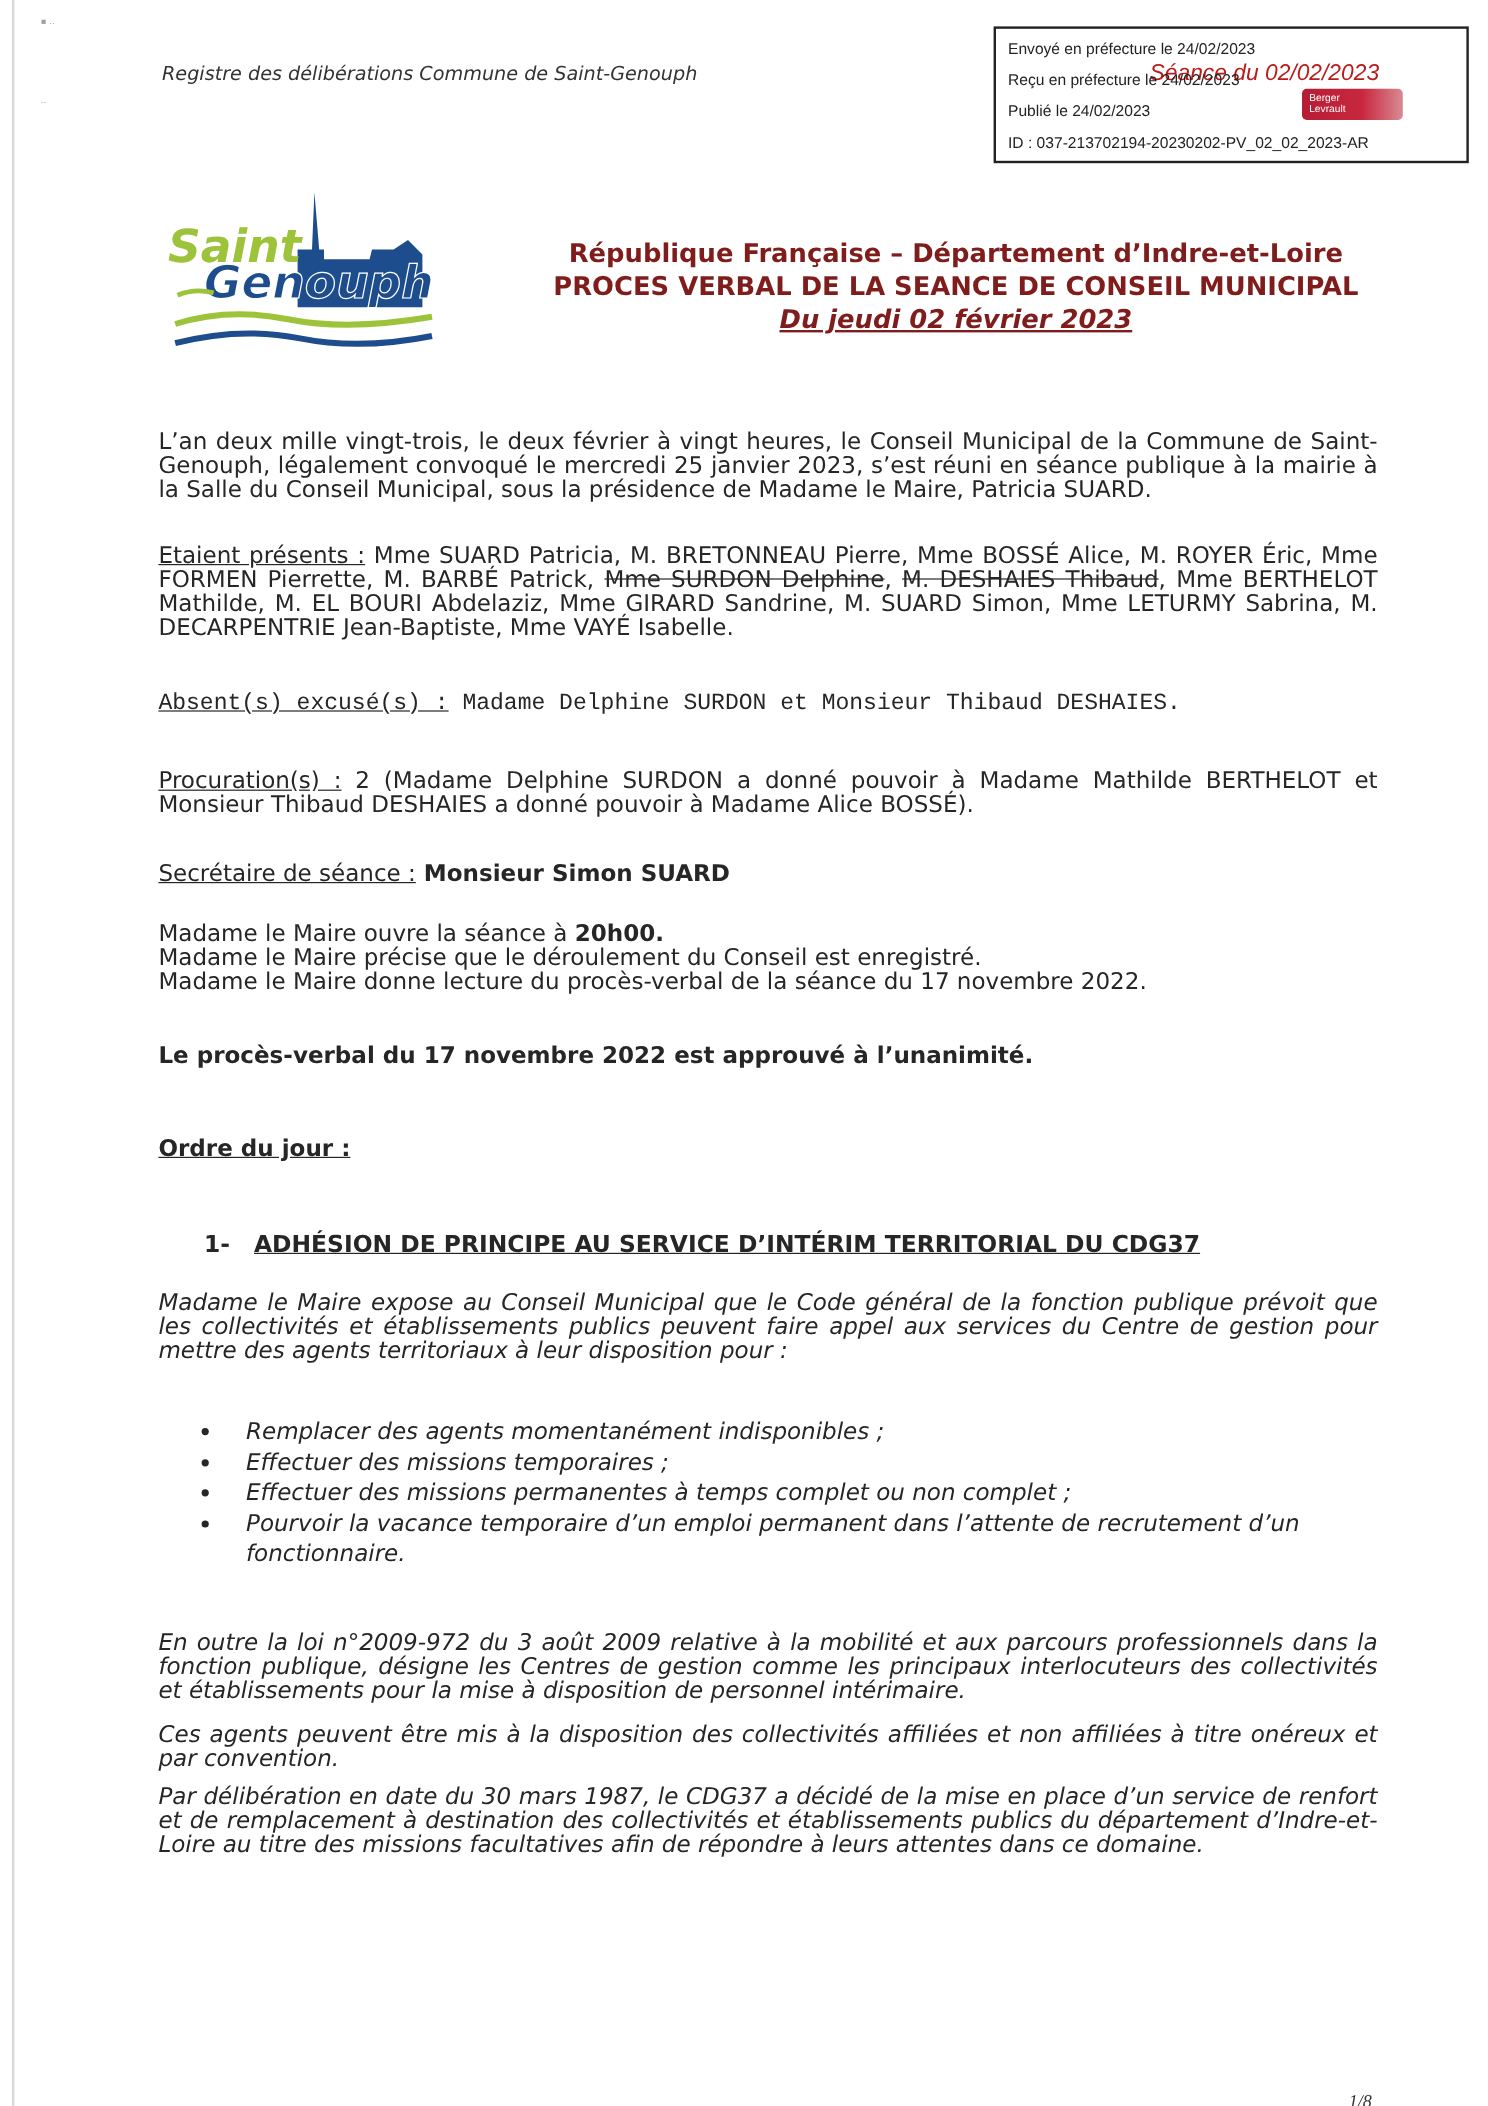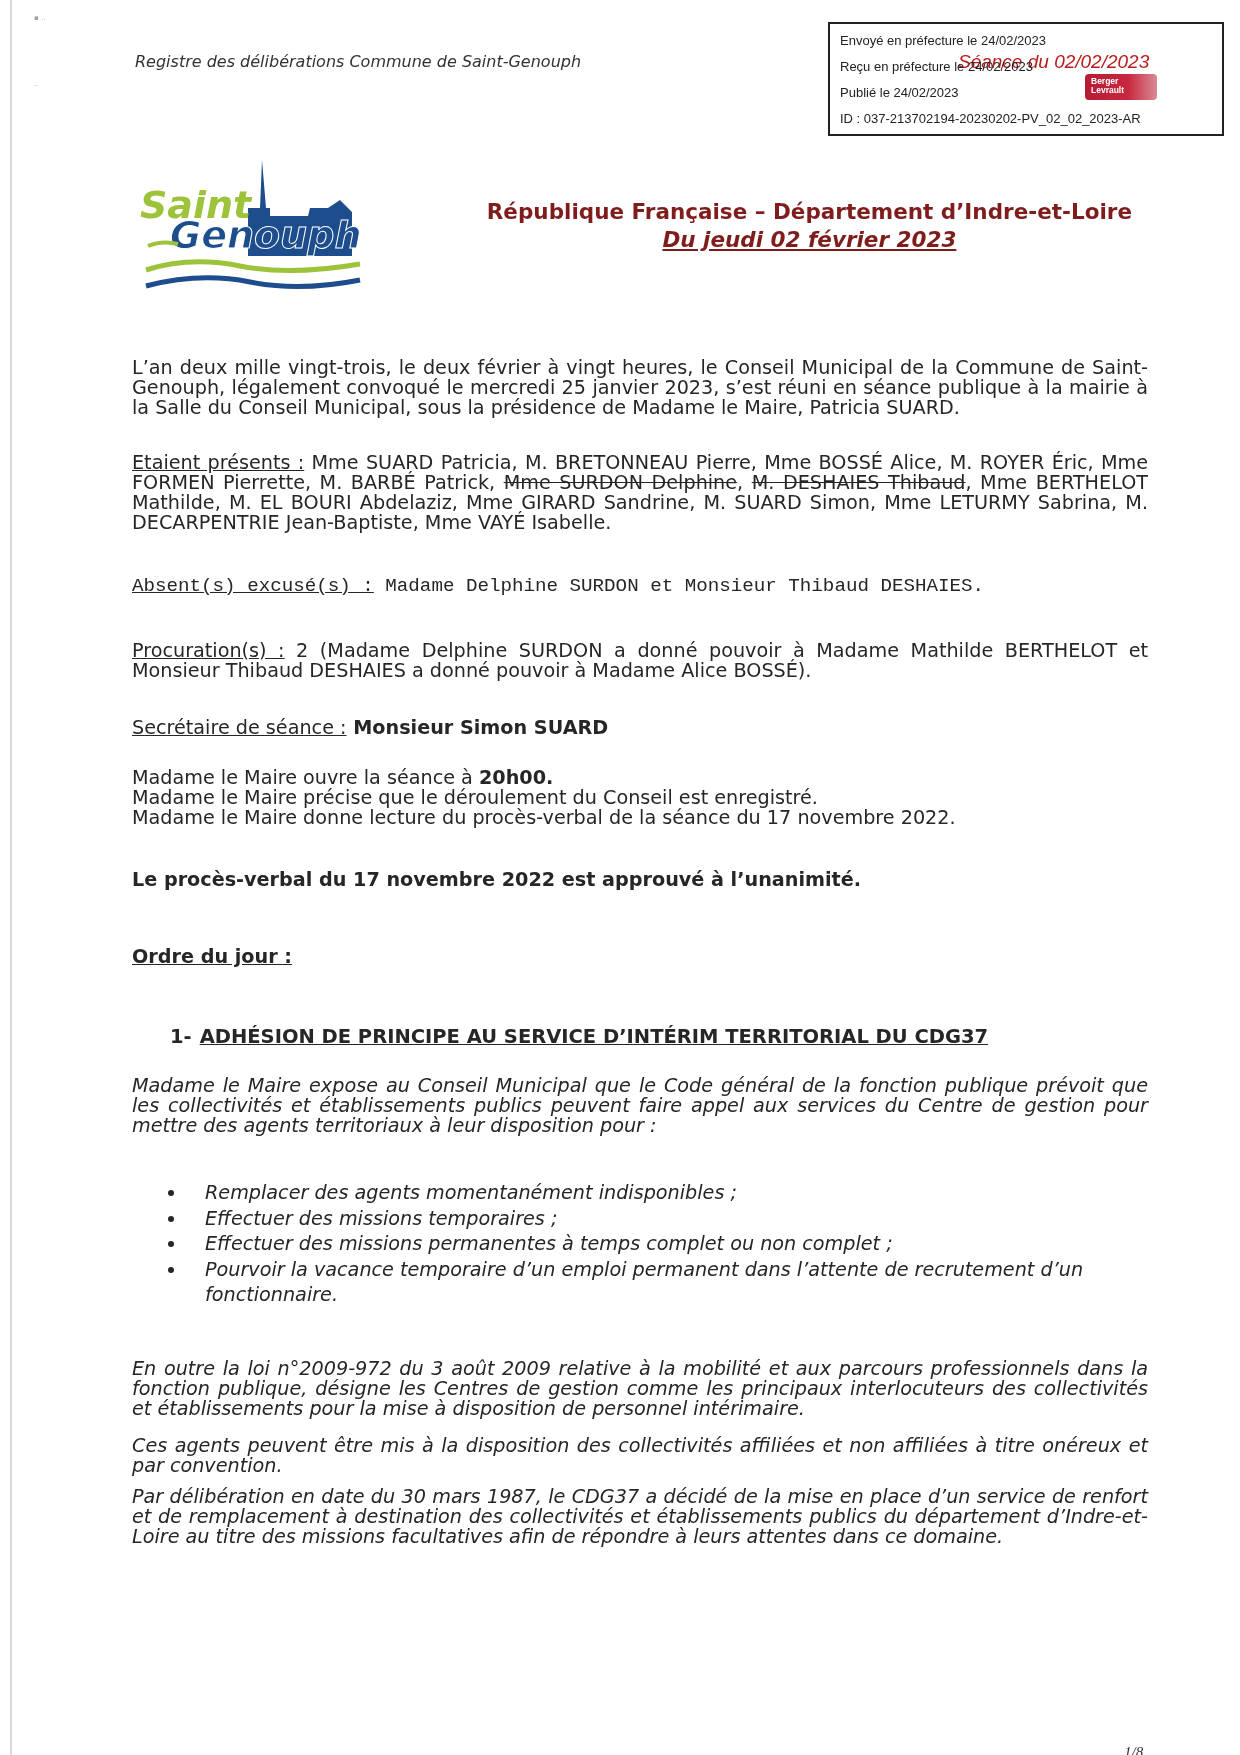--- a/index.html
+++ b/index.html
@@ -6,34 +6,34 @@
   body { width: 1240px; height: 1755px; position: relative; overflow: hidden; color: #262626;
          font-family: "DejaVu Sans", sans-serif; }
   .edge-line { position: absolute; left: 10px; top: 0; width: 2px; height: 1755px; background: #d9d9d9; }
   .scan-mark { position: absolute; left: 34px; font-size: 7px; color: #a0a0a0; }
   .header-note { position: absolute; left: 135px; top: 52px; font-style: italic; font-size: 16px; color: #333; }
   .stamp { position: absolute; left: 828px; top: 22px; width: 396px; height: 114px; border: 2px solid #222;
            font-family: "Liberation Sans", sans-serif; font-size: 13px; color: #222; box-sizing: border-box; }
   .stamp .line { position: absolute; left: 10px; white-space: nowrap; }
   .stamp .watermark { position: absolute; left: 128px; top: 27px; font-style: italic; font-size: 19px; color: #b91c1c; white-space: nowrap; z-index: 0; }
   .stamp .line { z-index: 1; }
-  .stamp .badge { position: absolute; left: 255px; top: 50px; width: 72px; height: 26px; border-radius: 4px;
+  .stamp .badge { position: absolute; left: 255px; top: 50px; width: 84px; height: 26px; border-radius: 4px;
                   background: linear-gradient(90deg, #b51d35 0%, #c8283f 60%, #d98a94 100%); color: #fff;
-                  font-size: 8.5px; line-height: 9px; padding: 3px 0 0 6px; box-sizing: border-box; font-weight: bold; }
+                  font-size: 8.5px; line-height: 9px; padding: 3px 0 0 6px; box-sizing: border-box; }
   .logo { position: absolute; left: 140px; top: 160px; width: 228px; height: 132px; }
   .title-block { position: absolute; right: 108px; top: 198px; text-align: center; font-weight: bold; color: #7f1d1d; }
   .title-block div { font-size: 21.5px; line-height: 27.5px; white-space: nowrap; }
   .title-block .date { font-style: italic; text-decoration: underline; }
   .text { position: absolute; left: 132px; width: 1016px; font-size: 19.2px; line-height: 20px; text-align: justify; }
   .text.it { font-style: italic; }
   .u { text-decoration: underline; }
   .s { text-decoration: line-through; }
   .b { font-weight: bold; text-align: center; }
   .heading { position: absolute; left: 170px; font-size: 19.5px; font-weight: bold; white-space: nowrap; }
-  .heading .h-title { text-decoration: underline; margin-left: 8px; }
+  .heading .h-title { text-decoration: underline; margin-left: 20px; }
   .bullets { position: absolute; left: 164px; width: 984px; margin: 0; padding: 0; list-style: none; font-style: italic; font-size: 19.2px; line-height: 25.5px; }
   .bullets li { position: relative; padding-left: 41px; }
   .bullets li .dot { position: absolute; left: 4px; top: 10px; width: 6px; height: 6px; border-radius: 50%; background: #262626; }
   .page-num { position: absolute; left: 1124px; top: 1732px; font-family: "Liberation Serif", serif; font-style: italic; font-size: 15px; color: #333; margin-top: 12px; }
 </style>
 </head>
 <body>
 
 <div class="edge-line"></div>
 <div class="scan-mark" style="top:14px;">▪ ‥</div>
@@ -60,20 +60,21 @@
     <text x="0" y="58" font-family="DejaVu Sans, sans-serif" font-weight="bold" font-style="italic" font-size="38" fill="#9cc33a">Saint</text>
     <text x="30" y="88" font-family="DejaVu Sans, sans-serif" font-weight="bold" font-style="italic" font-size="38" fill="#1d4d8c" stroke="#ffffff" stroke-width="1">Genouph</text>
     <path d="M8 86 Q 22 80 38 84" stroke="#9cc33a" stroke-width="4" fill="none"></path>
     <path d="M6 110 Q 50 96 100 106 T 220 104" stroke="#9cc33a" stroke-width="5" fill="none"></path>
     <path d="M6 126 Q 60 112 110 122 T 220 120" stroke="#1d4d8c" stroke-width="5" fill="none"></path>
   </svg>
 </div>
 
 <div class="title-block">
   <div>République Française – Département d’Indre-et-Loire</div>
+  <div>PROCES VERBAL DE LA SEANCE DE CONSEIL MUNICIPAL</div>
   <div class="date">Du jeudi 02 février 2023</div>
 </div>
 
 <div class="text" style="top:358px;">L’an deux mille vingt-trois, le deux février à vingt heures, le Conseil Municipal de la Commune de Saint-Genouph, légalement convoqué le mercredi 25 janvier 2023, s’est réuni en séance publique à la mairie à la Salle du Conseil Municipal, sous la présidence de Madame le Maire, Patricia SUARD.</div>
 
 <div class="text" style="top:453px;">
   <span class="u">Etaient présents :</span><span> Mme SUARD Patricia, M. BRETONNEAU Pierre, Mme BOSSÉ Alice, M. ROYER Éric, Mme FORMEN Pierrette, M. BARBÉ Patrick, </span><span class="s">Mme SURDON Delphine</span><span>, </span><span class="s">M. DESHAIES Thibaud</span><span>, Mme BERTHELOT Mathilde, M. EL BOURI Abdelaziz, Mme GIRARD Sandrine, M. SUARD Simon, Mme LETURMY Sabrina, M. DECARPENTRIE Jean-Baptiste, Mme VAYÉ Isabelle.</span>
 </div>
 
 <div class="text" style="top:576px;font-family:Liberation Mono, monospace;">

